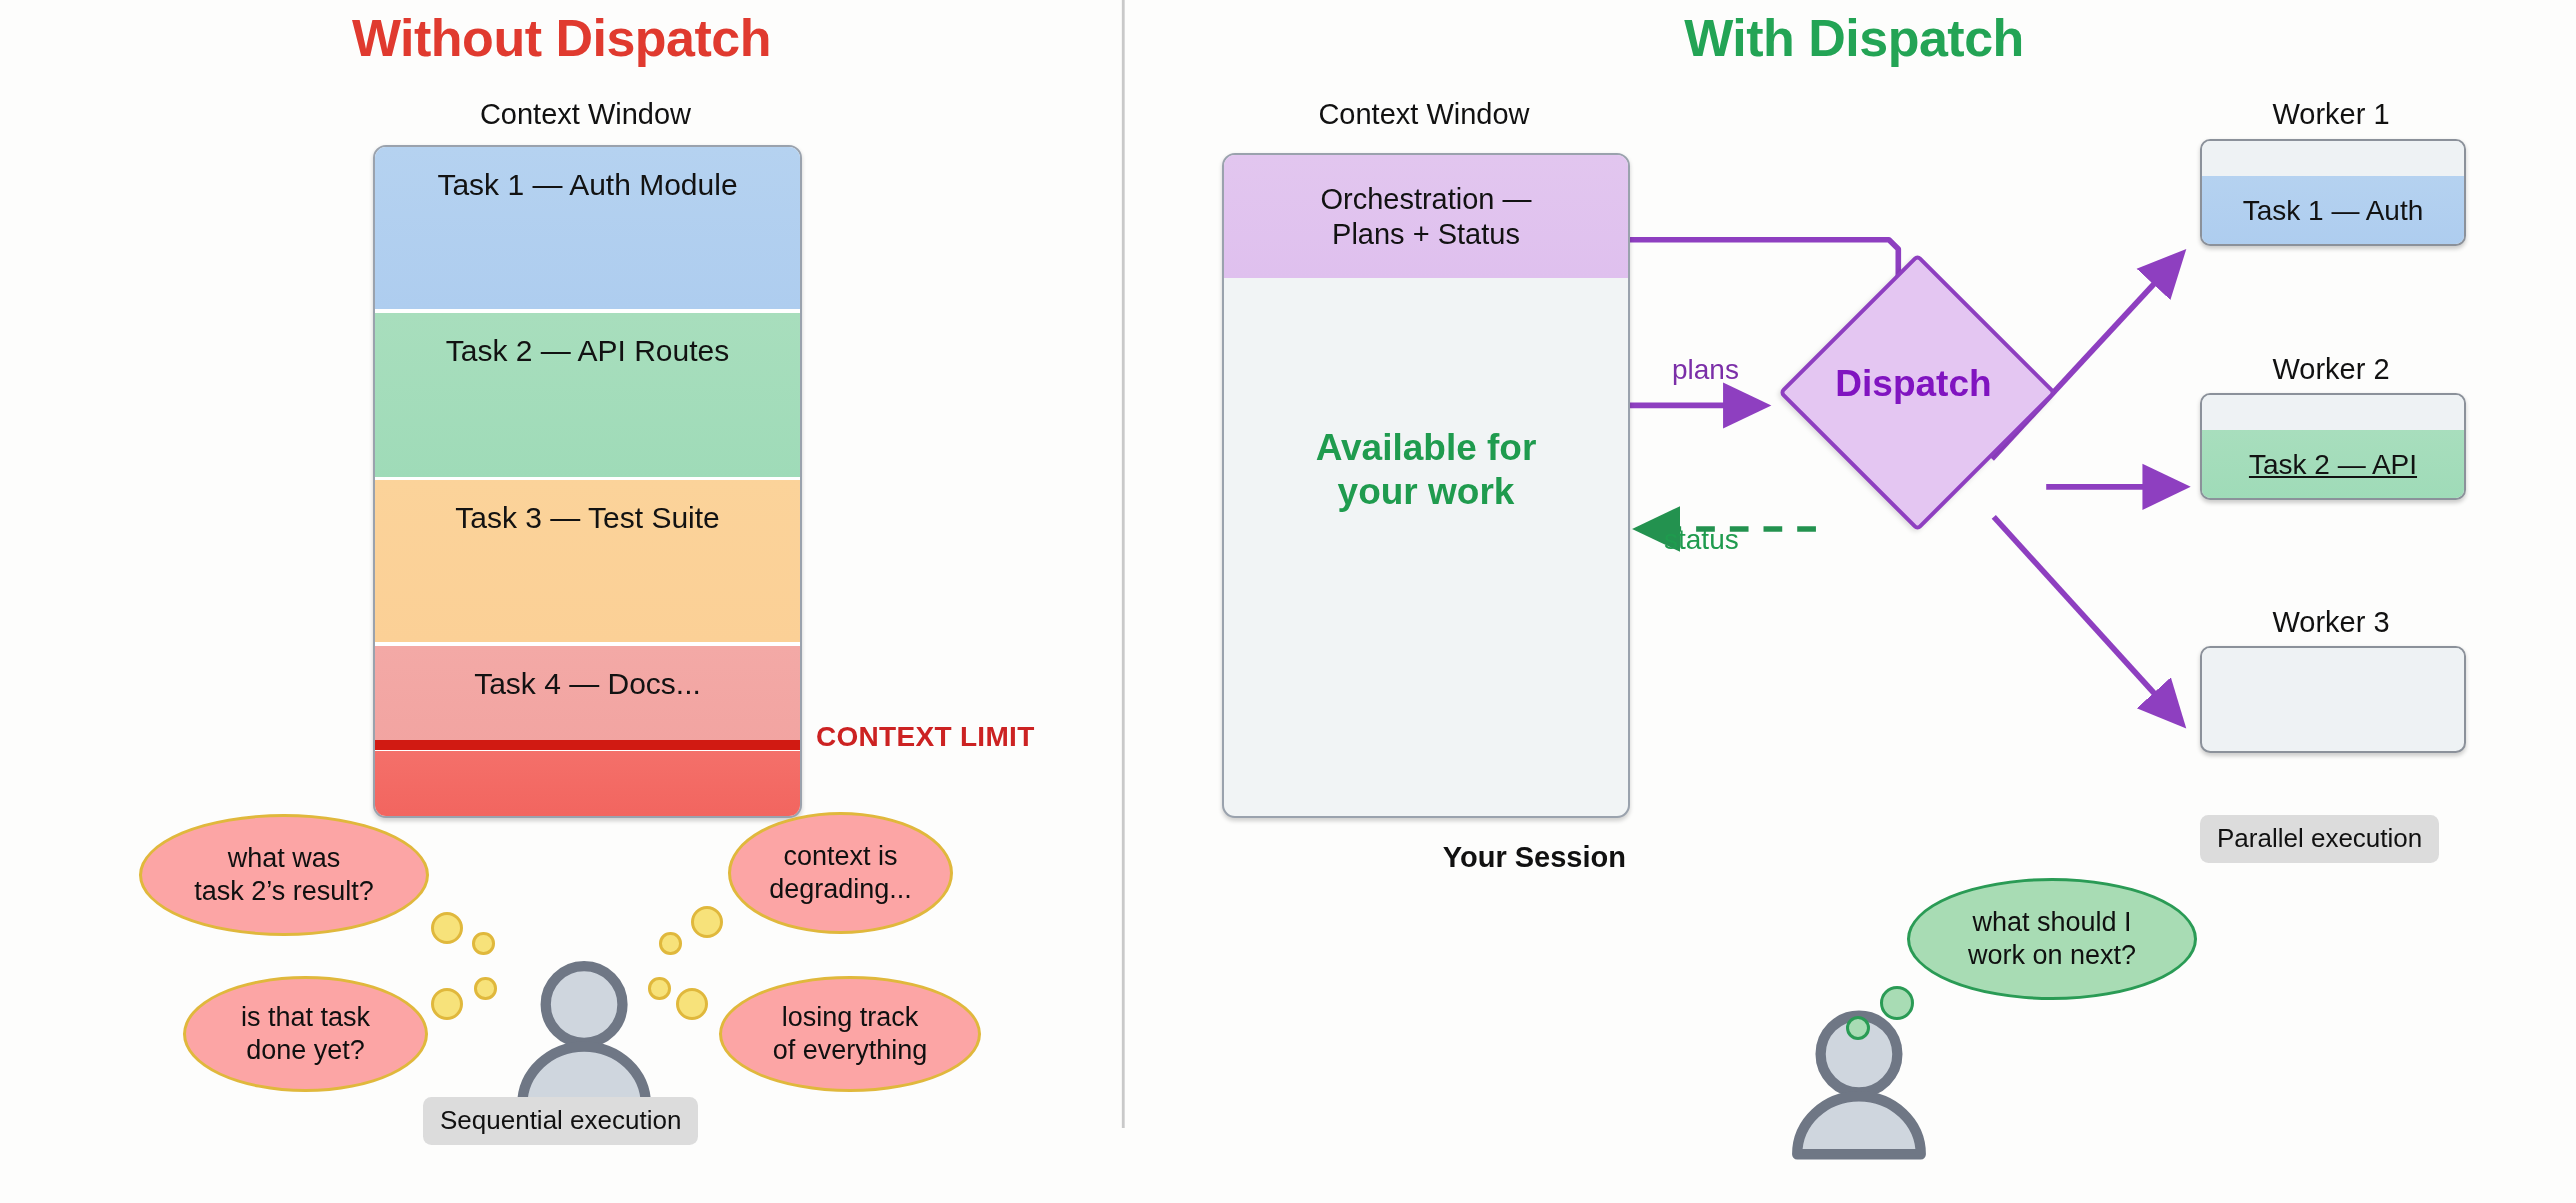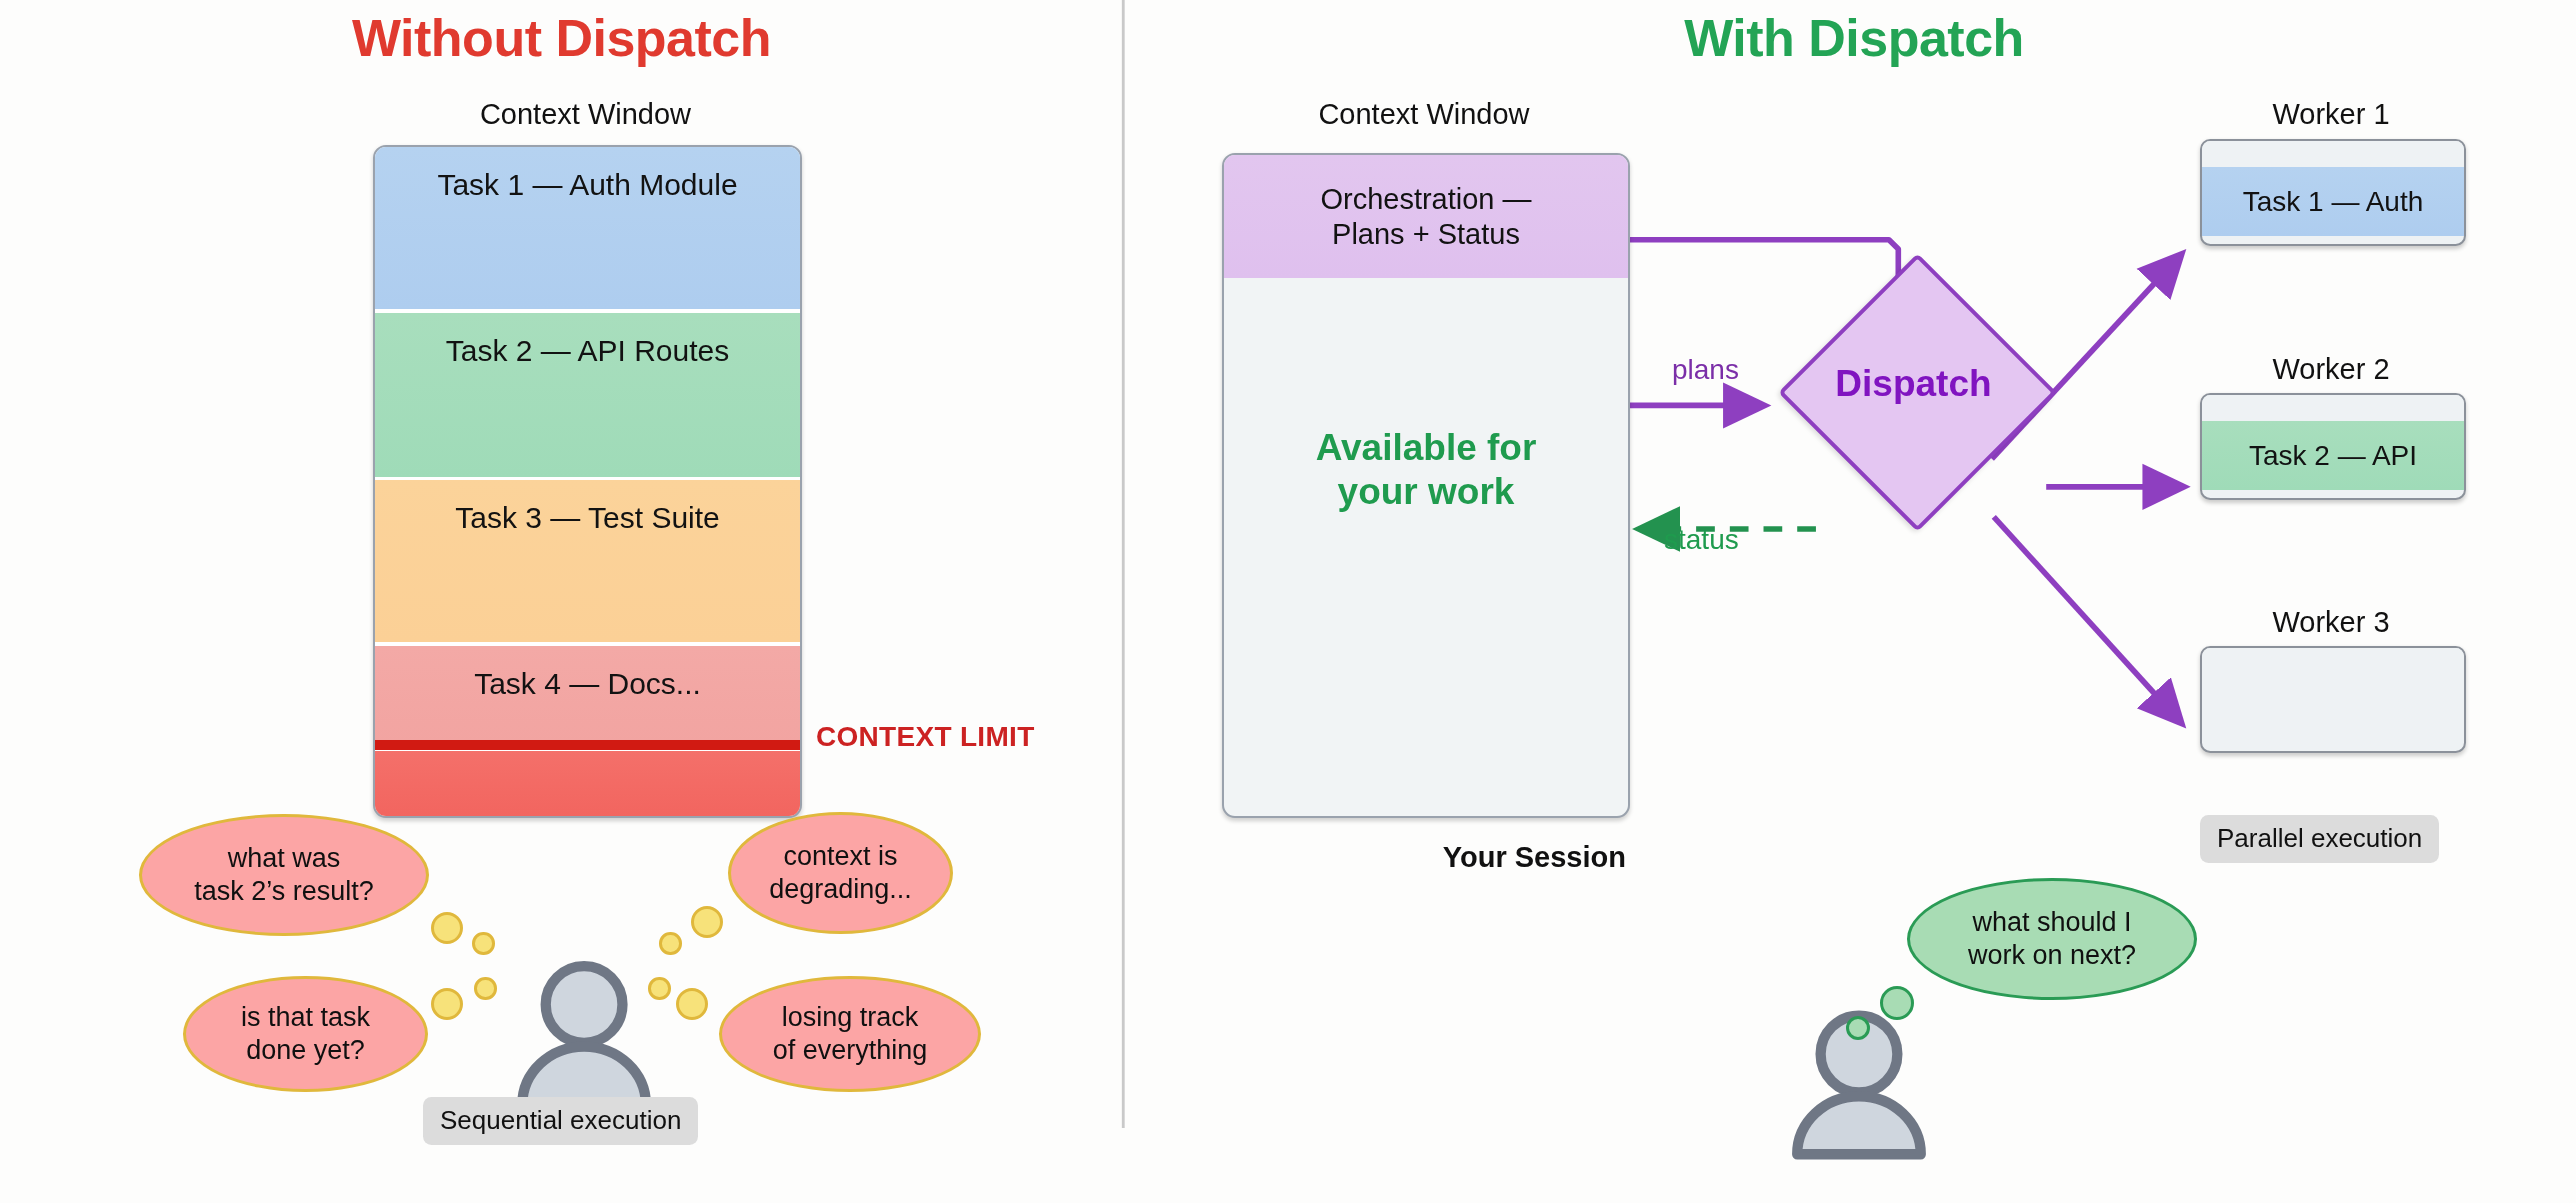--- a/index.html
+++ b/index.html
@@ -176,31 +176,31 @@
     box-shadow: 0 2.8px 4.7px rgba(0,0,0,0.2);
   }
   .worker-head {
     position: absolute;
     left: 0; top: 0;
     width: 100%; height: 34px;
     background: #eef2f4;
   }
   .worker-body {
     position: absolute;
-    left: 0; top: 26px;
+    left: 0; top: 35px;
     width: 100%; height: 69px;
     display: flex;
     align-items: center;
     justify-content: center;
     font-size: 28px;
     color: #121212;
     white-space: nowrap;
   }
   #worker-body-1 { background: linear-gradient(180deg,#b5d2f0,#aecdef); }
-  #worker-body-2 { background: linear-gradient(180deg,#a8debd,#9fdbb8); }
+  #worker-body-2 { background: linear-gradient(180deg,#a8debd,#9fdbb8); text-decoration: underline; }
   #worker-body-3 { background: linear-gradient(180deg,#fbd39a,#fbd096); }
   #worker-card-1 { left: 2200px; top: 139px; }
   #worker-card-2 { left: 2200px; top: 393px; }
   #worker-card-3 { left: 2200px; top: 646px; }
 
   
   .pill {
     position: absolute;
     background: #dcdcdc;
     border-radius: 8.4px;

